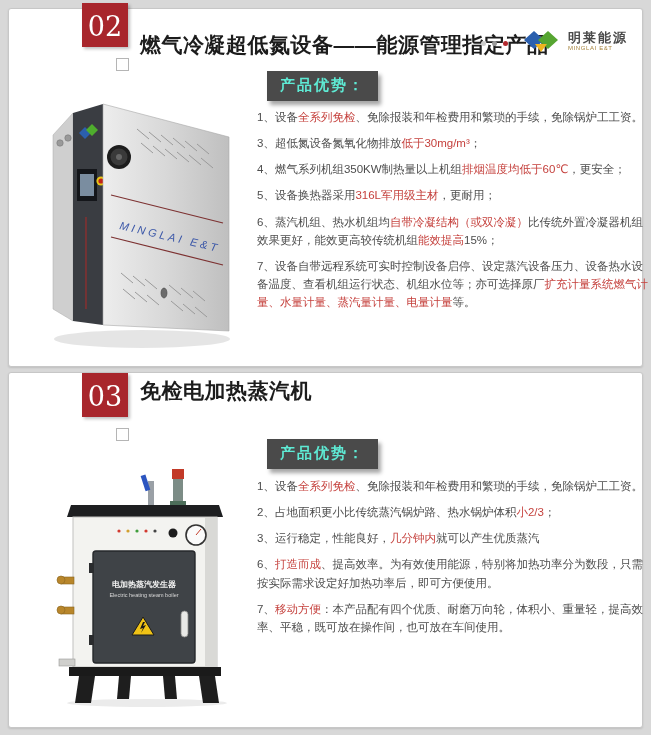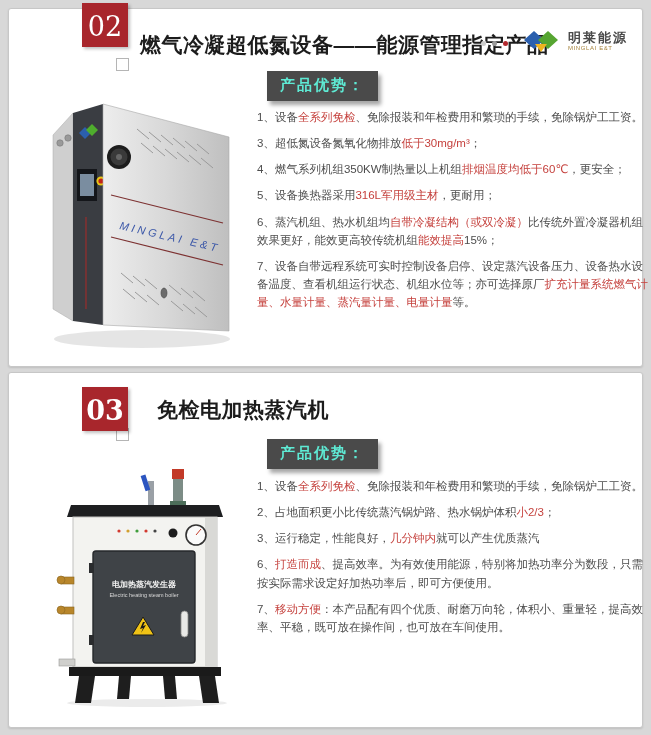--- a/index.html
+++ b/index.html
@@ -20,34 +20,34 @@
 
   .num-box {
     position:absolute; width:46px; height:44px;
     background:#a8262c; color:#ffffff;
     font-family:"DejaVu Serif","Liberation Serif",serif;
     font-size:27px; display:flex; align-items:flex-end; justify-content:center;
     padding-bottom:5px; box-shadow:2px 2px 3px rgba(0,0,0,0.25);
     z-index:3;
   }
   .num-box.first { left:73px; top:-6px; }
-  .num-box.second { left:73px; top:14px;font-weight:bold; }
+  .num-box.second { left:73px; top:0px; }
   .num-sq {
     position:absolute; width:13px; height:13px;
     background:#ffffff; border:1px solid #b5b5b5; z-index:2;
   }
   .num-sq.first { left:107px; top:49px; }
   .num-sq.second { left:107px; top:55px; }
 
   .sec-title {
     position:absolute; left:131px; top:22px;
     font-size:21px; font-weight:bold; color:#1c1c1c; letter-spacing:0.5px;
     white-space:nowrap;
   }
-  .card2 .sec-title { top:23px;margin-left:17px; }
+  .card2 .sec-title { top:4px; }
 
   .logo-wrap {
     position:absolute; right:14px; top:18px;
     display:flex; align-items:center; gap:7px;
   }
   .logo-dots { display:flex; gap:6px; margin-right:6px; margin-top:4px; }
   .logo-dots i { width:5px; height:5px; border-radius:50%; display:block; }
   .logo-text { display:flex; flex-direction:column; line-height:1.1; }
   .logo-cn { font-size:13px; color:#4a4a4a; letter-spacing:2px; font-weight:bold; }
   .logo-en { font-size:6px; color:#a8853f; letter-spacing:0.6px; }

